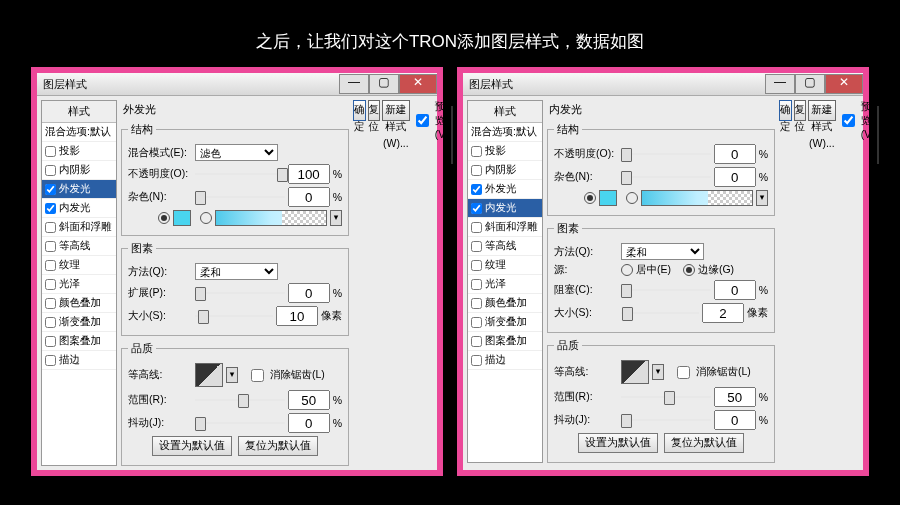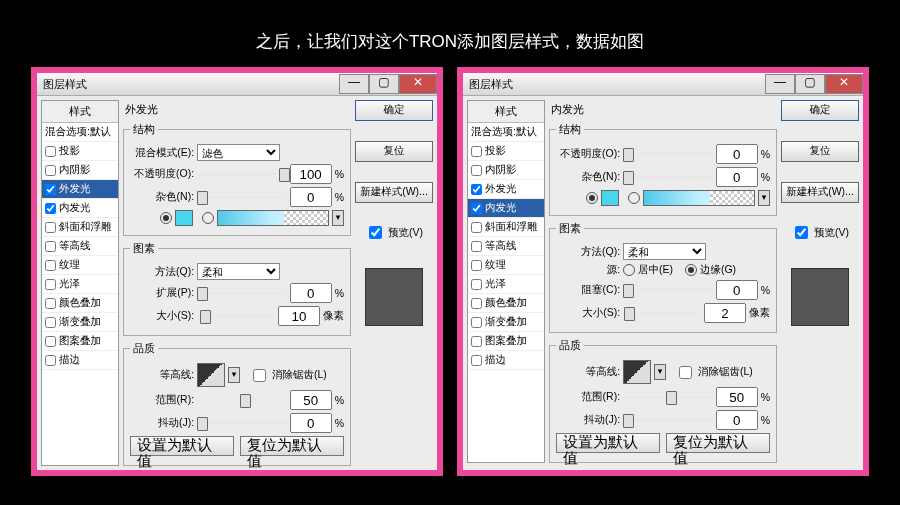--- a/index.html
+++ b/index.html
@@ -13,37 +13,37 @@
   .body{display:flex;padding:4px;gap:4px}
   .styles{width:86px;border:1px solid #999;background:#fff}
   .sh{background:#eee;border-bottom:1px solid #bbb;padding:3px 4px;text-align:center;font-size:11px}
   .srow{display:flex;align-items:center;padding:2px 3px;border-bottom:1px solid #eee;font-size:10.5px}
   .srow input{margin:0 3px 0 0;width:11px;height:11px}
   .srow.sel{background:#2a5fa5;color:#fff}
   .mid{flex:1;display:flex;flex-direction:column;gap:5px}
   fieldset{border:1px solid #aaa;margin:0;padding:4px 6px 6px;background:#ececec}
   legend{font-size:11px;padding:0 3px}
   .row{display:flex;align-items:center;gap:3px;margin:3px 0;font-size:10.5px}
-  .lbl{width:64px;text-align:right}
+  .lbl{width:64px;text-align:left}
   select,input[type=text]{font-size:10.5px;border:1px solid #888;background:#fff}
   select{width:83px;height:17px}
   .num{width:34px;height:14px;text-align:center}
   .slider{flex:1;height:14px;position:relative;background:linear-gradient(#e8e8e8,#e8e8e8) no-repeat center/100% 2px}
   .thumb{position:absolute;top:1px;width:9px;height:12px;background:#e0e0e0;border:1px solid #666;border-radius:1px}
   .sw{width:16px;height:14px;border:1px solid #666;display:inline-block}
   .grad{width:110px;height:14px;border:1px solid #666;background:linear-gradient(90deg,#4fc9ea,#bfefff 50%,#e8f7ff);display:inline-block;position:relative}
   .grad::after{content:"";position:absolute;right:0;top:0;width:40%;height:100%;background:repeating-conic-gradient(#ccc 0 25%,#fff 0 50%) 0 0/6px 6px}
   .arr{width:10px;height:14px;border:1px solid #666;background:#ddd;text-align:center;line-height:12px;font-size:9px}
   .contour{width:26px;height:22px;border:1px solid #666;background:linear-gradient(135deg,#333 50%,#ddd 50%)}
-  .btns{width:80px;display:flex;flex-direction:column;gap:20px;align-items:center}
+  .btns{width:80px;display:flex;flex-direction:row;gap:2px;align-items:flex-start}
   .btn{width:76px;height:19px;border:1px solid #666;background:linear-gradient(#fdfdfd,#dcdcdc);font-size:10.5px;text-align:center;line-height:17px}
   .btn.primary{border:1.5px solid #2a5fa5}
   .prv{width:56px;height:56px;background:#555;border:1px solid #333;margin-top:6px}
   .ck{display:flex;align-items:center;gap:3px;font-size:10.5px}
-  .smbtn{height:18px;padding:0 6px;border:1px solid #777;background:linear-gradient(#fafafa,#dcdcdc);font-size:15px;line-height:16px}
+  .smbtn{height:18px;padding:0 6px;border:1px solid #777;background:linear-gradient(#fafafa,#dcdcdc);font-size:11px;line-height:16px}
   .radio{width:10px;height:10px;border:1px solid #555;border-radius:50%;display:inline-block;position:relative}
   .radio.on::after{content:"";position:absolute;inset:2px;background:#333;border-radius:50%}
 </style>
 </head>
 <body>
 
 <div class="caption">之后，让我们对这个TRON添加图层样式，数据如图</div>
 
 <div class="stage">
 

